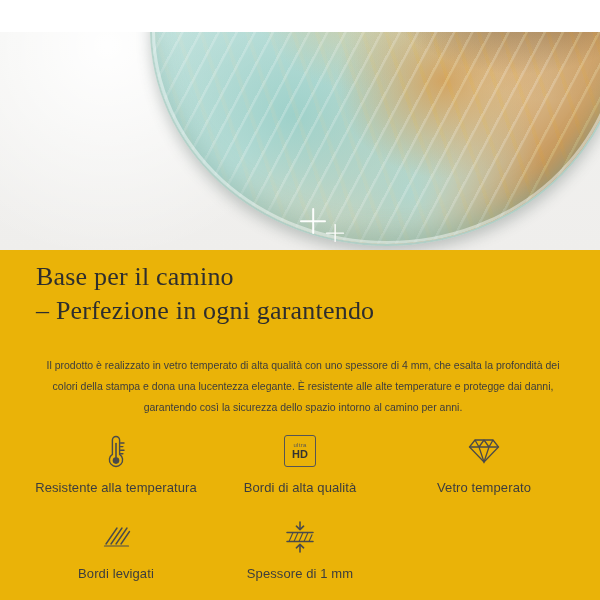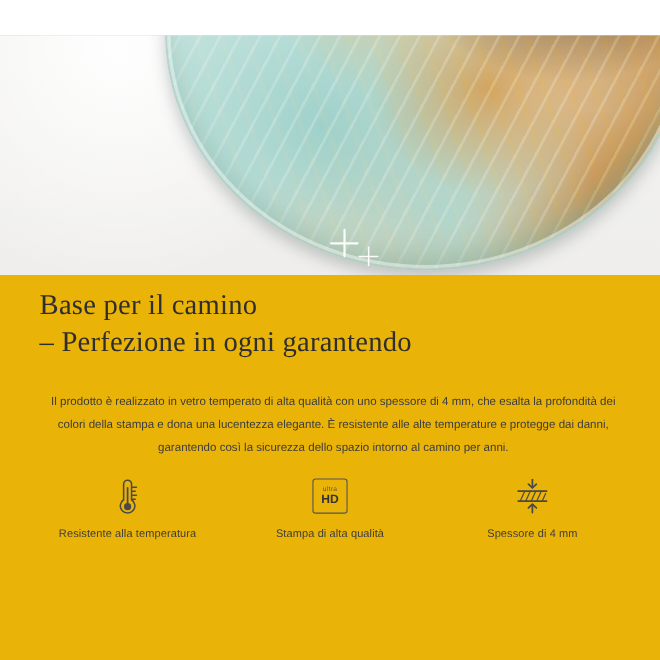--- a/index.html
+++ b/index.html
@@ -146,21 +146,21 @@
   }
   .feature .icon {
     height: 42px;
     display: flex;
     align-items: center;
     justify-content: center;
     color: #4a4a4a;
   }
   .feature .caption {
     margin-top: 8px;
-    font-size: 10px;
+    font-size: 13px;
     color: #3d3d3d;
     text-align: center;
     letter-spacing: 0.1px;
   }
   .hd-badge {
     width: 30px;
     height: 30px;
     border: 1.4px solid #555;
     border-radius: 3px;
     display: flex;
@@ -228,36 +228,54 @@
       <div class="caption">Resistente alla temperatura</div>
     </div>
 
     <div class="feature">
       <div class="icon">
         <div class="hd-badge">
           <span class="small">ultra</span>
           <span class="big">HD</span>
         </div>
       </div>
-      <div class="caption">Stampa di alta qualità</div>
-    </div>
-
-
-
+      <div class="caption">Bordi di alta qualità</div>
+    </div>
+
+
+    <div class="feature">
+      <div class="icon">
+        <svg width="38" height="34" viewBox="0 0 38 34" fill="none" stroke="#4a4a4a" stroke-width="1.3">
+          <path d="M10 6h18l5.5 7-14.5 15L4.5 13 10 6z"></path>
+          <path d="M4.5 13h29M10 6l4 7 5-7M28 6l-4 7-5-7M14 13l5 15 5-15"></path>
+        </svg>
+      </div>
+      <div class="caption">Vetro temperato</div>
+    </div>
+
+    <div class="feature">
+      <div class="icon">
+        <svg width="36" height="34" viewBox="0 0 36 34" fill="none" stroke="#4a4a4a" stroke-width="1.4" stroke-linecap="round">
+          <path d="M8 24L19 8M13 24L24 8M18 24L29 8M23 24L31.5 11.5"></path>
+          <path d="M6.5 26h24" stroke-width="1.2"></path>
+        </svg>
+      </div>
+      <div class="caption">Bordi levigati</div>
+    </div>
 
     <div class="feature">
       <div class="icon">
         <svg width="38" height="36" viewBox="0 0 38 36" fill="none" stroke="#4a4a4a" stroke-width="1.4" stroke-linecap="round">
           <path d="M19 3v7" stroke-width="1.6"></path>
           <path d="M15.4 7.2L19 10.6l3.6-3.4" stroke-width="1.6" stroke-linejoin="round"></path>
           <path d="M19 33v-7" stroke-width="1.6"></path>
           <path d="M15.4 28.8L19 25.4l3.6 3.4" stroke-width="1.6" stroke-linejoin="round"></path>
           <path d="M6 13.5h26M6 22.5h26" stroke-width="1.5"></path>
           <path d="M8 22.5l4-9M13 22.5l4-9M18 22.5l4-9M23 22.5l4-9M28 22.5l3-6.8" stroke-width="1.1"></path>
         </svg>
       </div>
-      <div class="caption">Spessore di 4 mm</div>
+      <div class="caption">Spessore di 1 mm</div>
     </div>
 
   </div>
 
   <div class="bottom-bar"></div>
 </div>
 
 </body></html>

